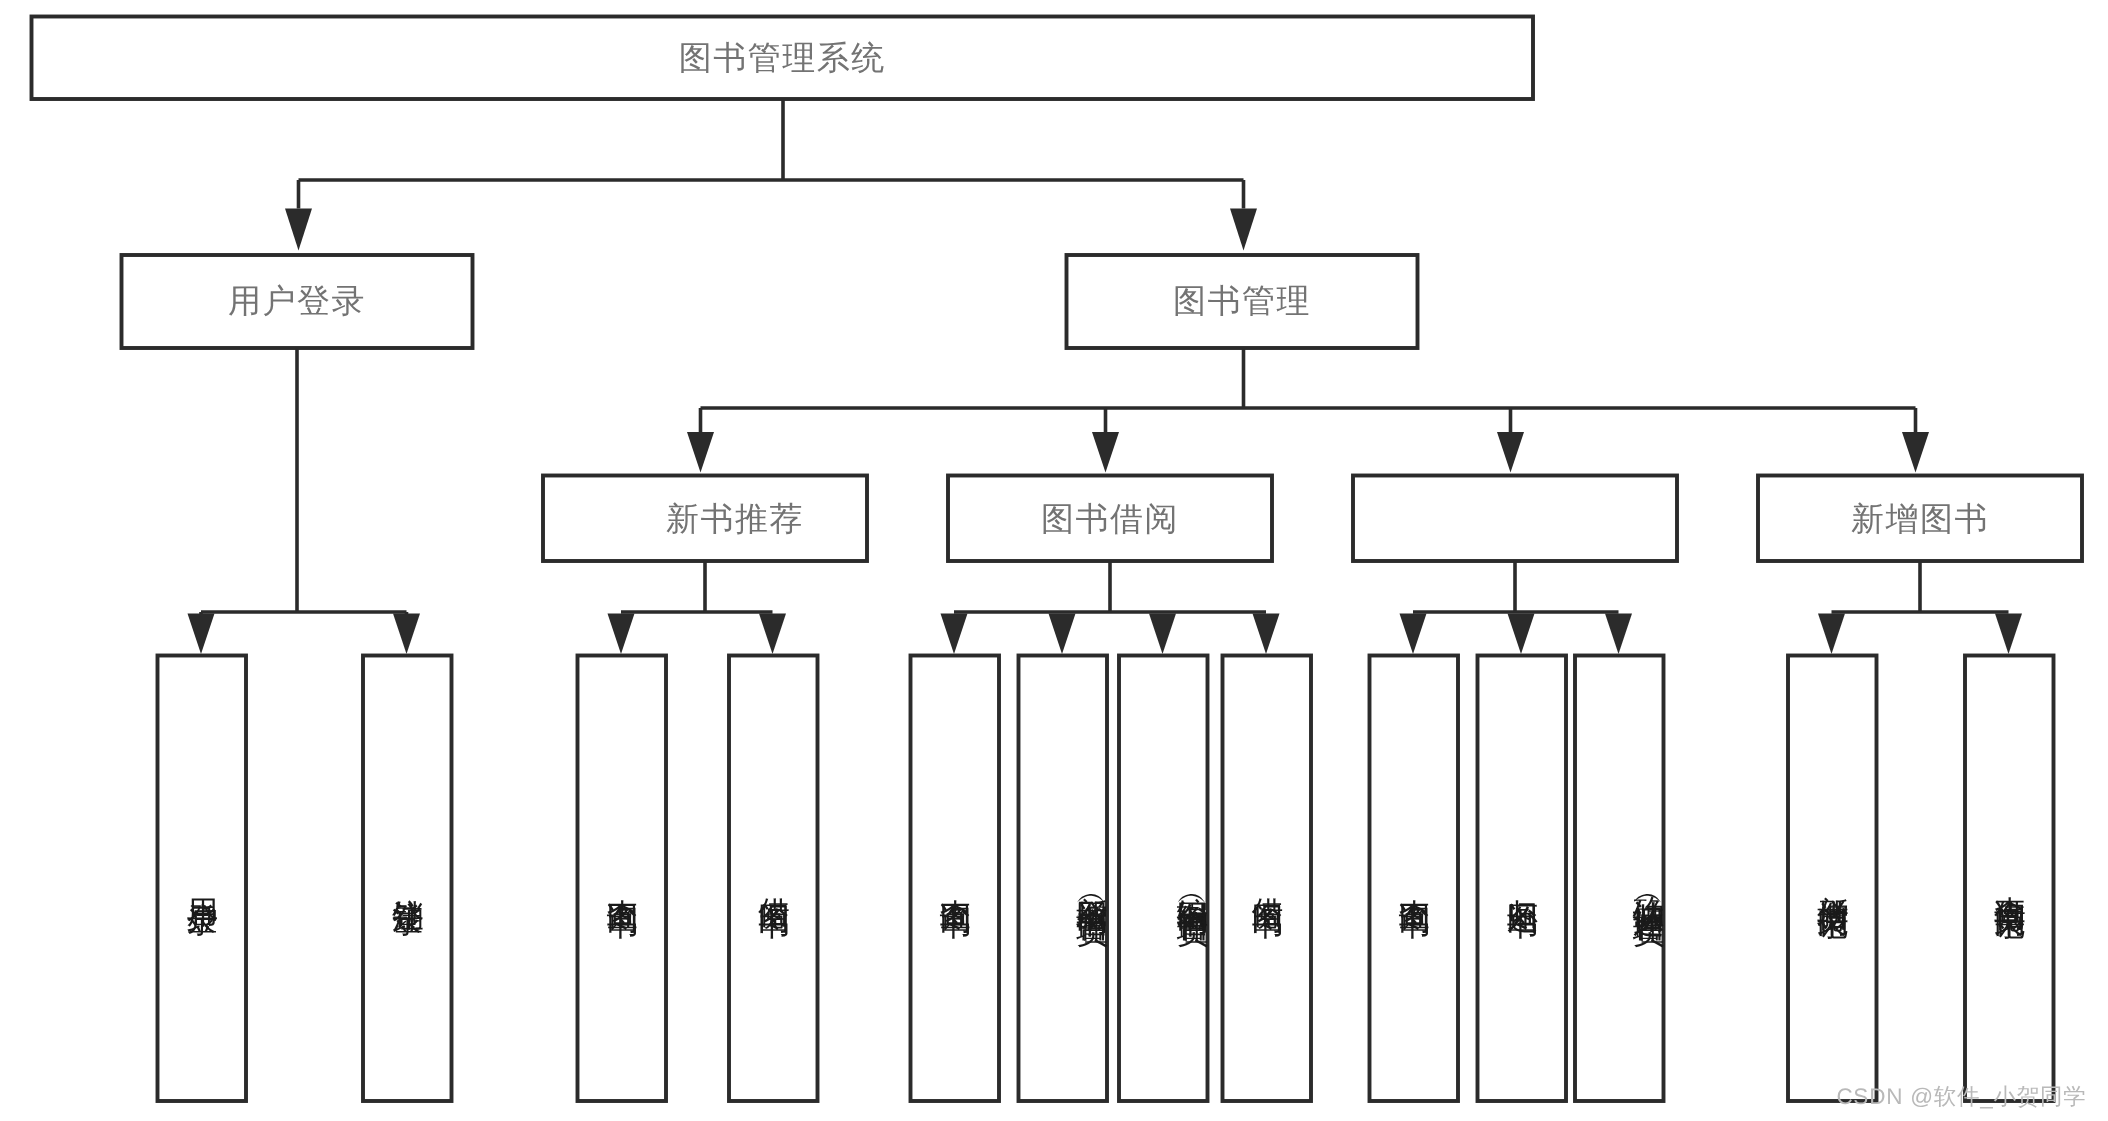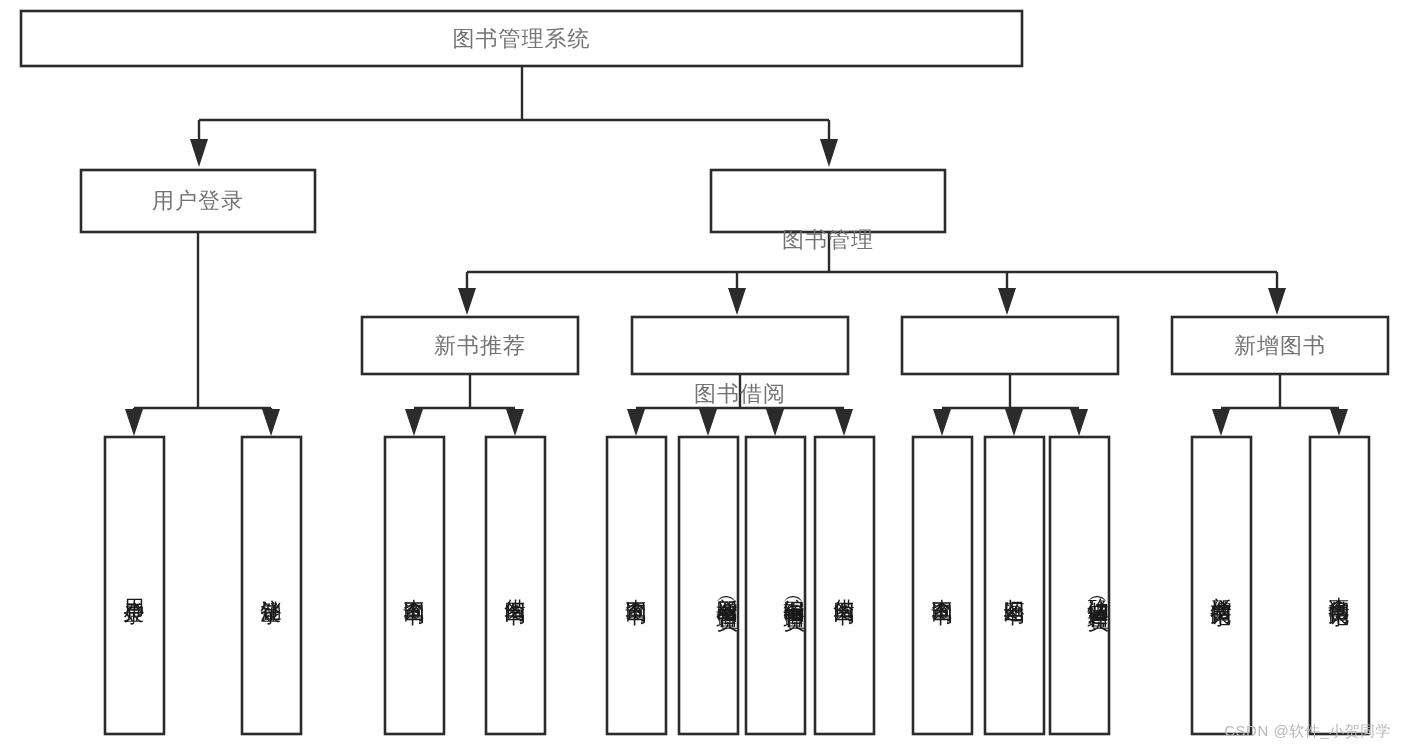--- a/index.html
+++ b/index.html
@@ -168,24 +168,24 @@
     <rect class="node-box" x="913" y="437" width="59" height="297"></rect>
     <rect class="node-box" x="985" y="437" width="59" height="297"></rect>
     <rect class="node-box" x="1050" y="437" width="59" height="297"></rect>
     <rect class="node-box" x="1192" y="437" width="59" height="297"></rect>
     <rect class="node-box" x="1310" y="437" width="59" height="297"></rect>
   </svg>
 
   <div class="horiz-text-wrap" style="left:21px; top:11px; width:1001px; height:55px;">图书管理系统</div>
 
   <div class="horiz-text-wrap" style="left:81px; top:170px; width:234px; height:62px;">用户登录</div>
-  <div class="horiz-text-wrap" style="left:711px; top:170px; width:234px; height:62px;margin-top:39px;">图书管理</div>
-
-  <div class="horiz-text-wrap" style="left:362px; top:317px; width:236px; height:57px;">新书推荐</div>
-  <div class="horiz-text-wrap" style="left:632px; top:317px; width:216px; height:57px;margin-top:48px;">图书借阅</div>
+  <div class="horiz-text-wrap" style="left:711px; top:170px; width:234px; height:62px;">图书管理</div>
+
+  <div class="horiz-text-wrap" style="left:372px; top:317px; width:236px; height:57px;">新书推荐</div>
+  <div class="horiz-text-wrap" style="left:632px; top:317px; width:216px; height:57px;">图书借阅</div>
   <div class="horiz-text-wrap" style="left:1172px; top:317px; width:216px; height:57px;">新增图书</div>
 
   <div class="vert-text-wrap" style="left:105px; top:437px; width:59px; height:297px;">用户登录</div>
   <div class="vert-text-wrap" style="left:242px; top:437px; width:59px; height:297px;">注销登录</div>
   <div class="vert-text-wrap" style="left:385px; top:437px; width:59px; height:297px;">查询图书</div>
   <div class="vert-text-wrap" style="left:486px; top:437px; width:59px; height:297px;">借阅图书</div>
   <div class="vert-text-wrap" style="left:607px; top:437px; width:59px; height:297px;">查询图书</div>
   <div class="vert-text-wrap" style="left:679px; top:437px; width:59px; height:297px; align-items:flex-start; padding-top:8px; box-sizing:border-box;">新增图书（管理员）</div>
   <div class="vert-text-wrap" style="left:746px; top:437px; width:59px; height:297px; align-items:flex-start; padding-top:8px; box-sizing:border-box;">编辑图书（管理员）</div>
   <div class="vert-text-wrap" style="left:815px; top:437px; width:59px; height:297px;">借阅图书</div>

